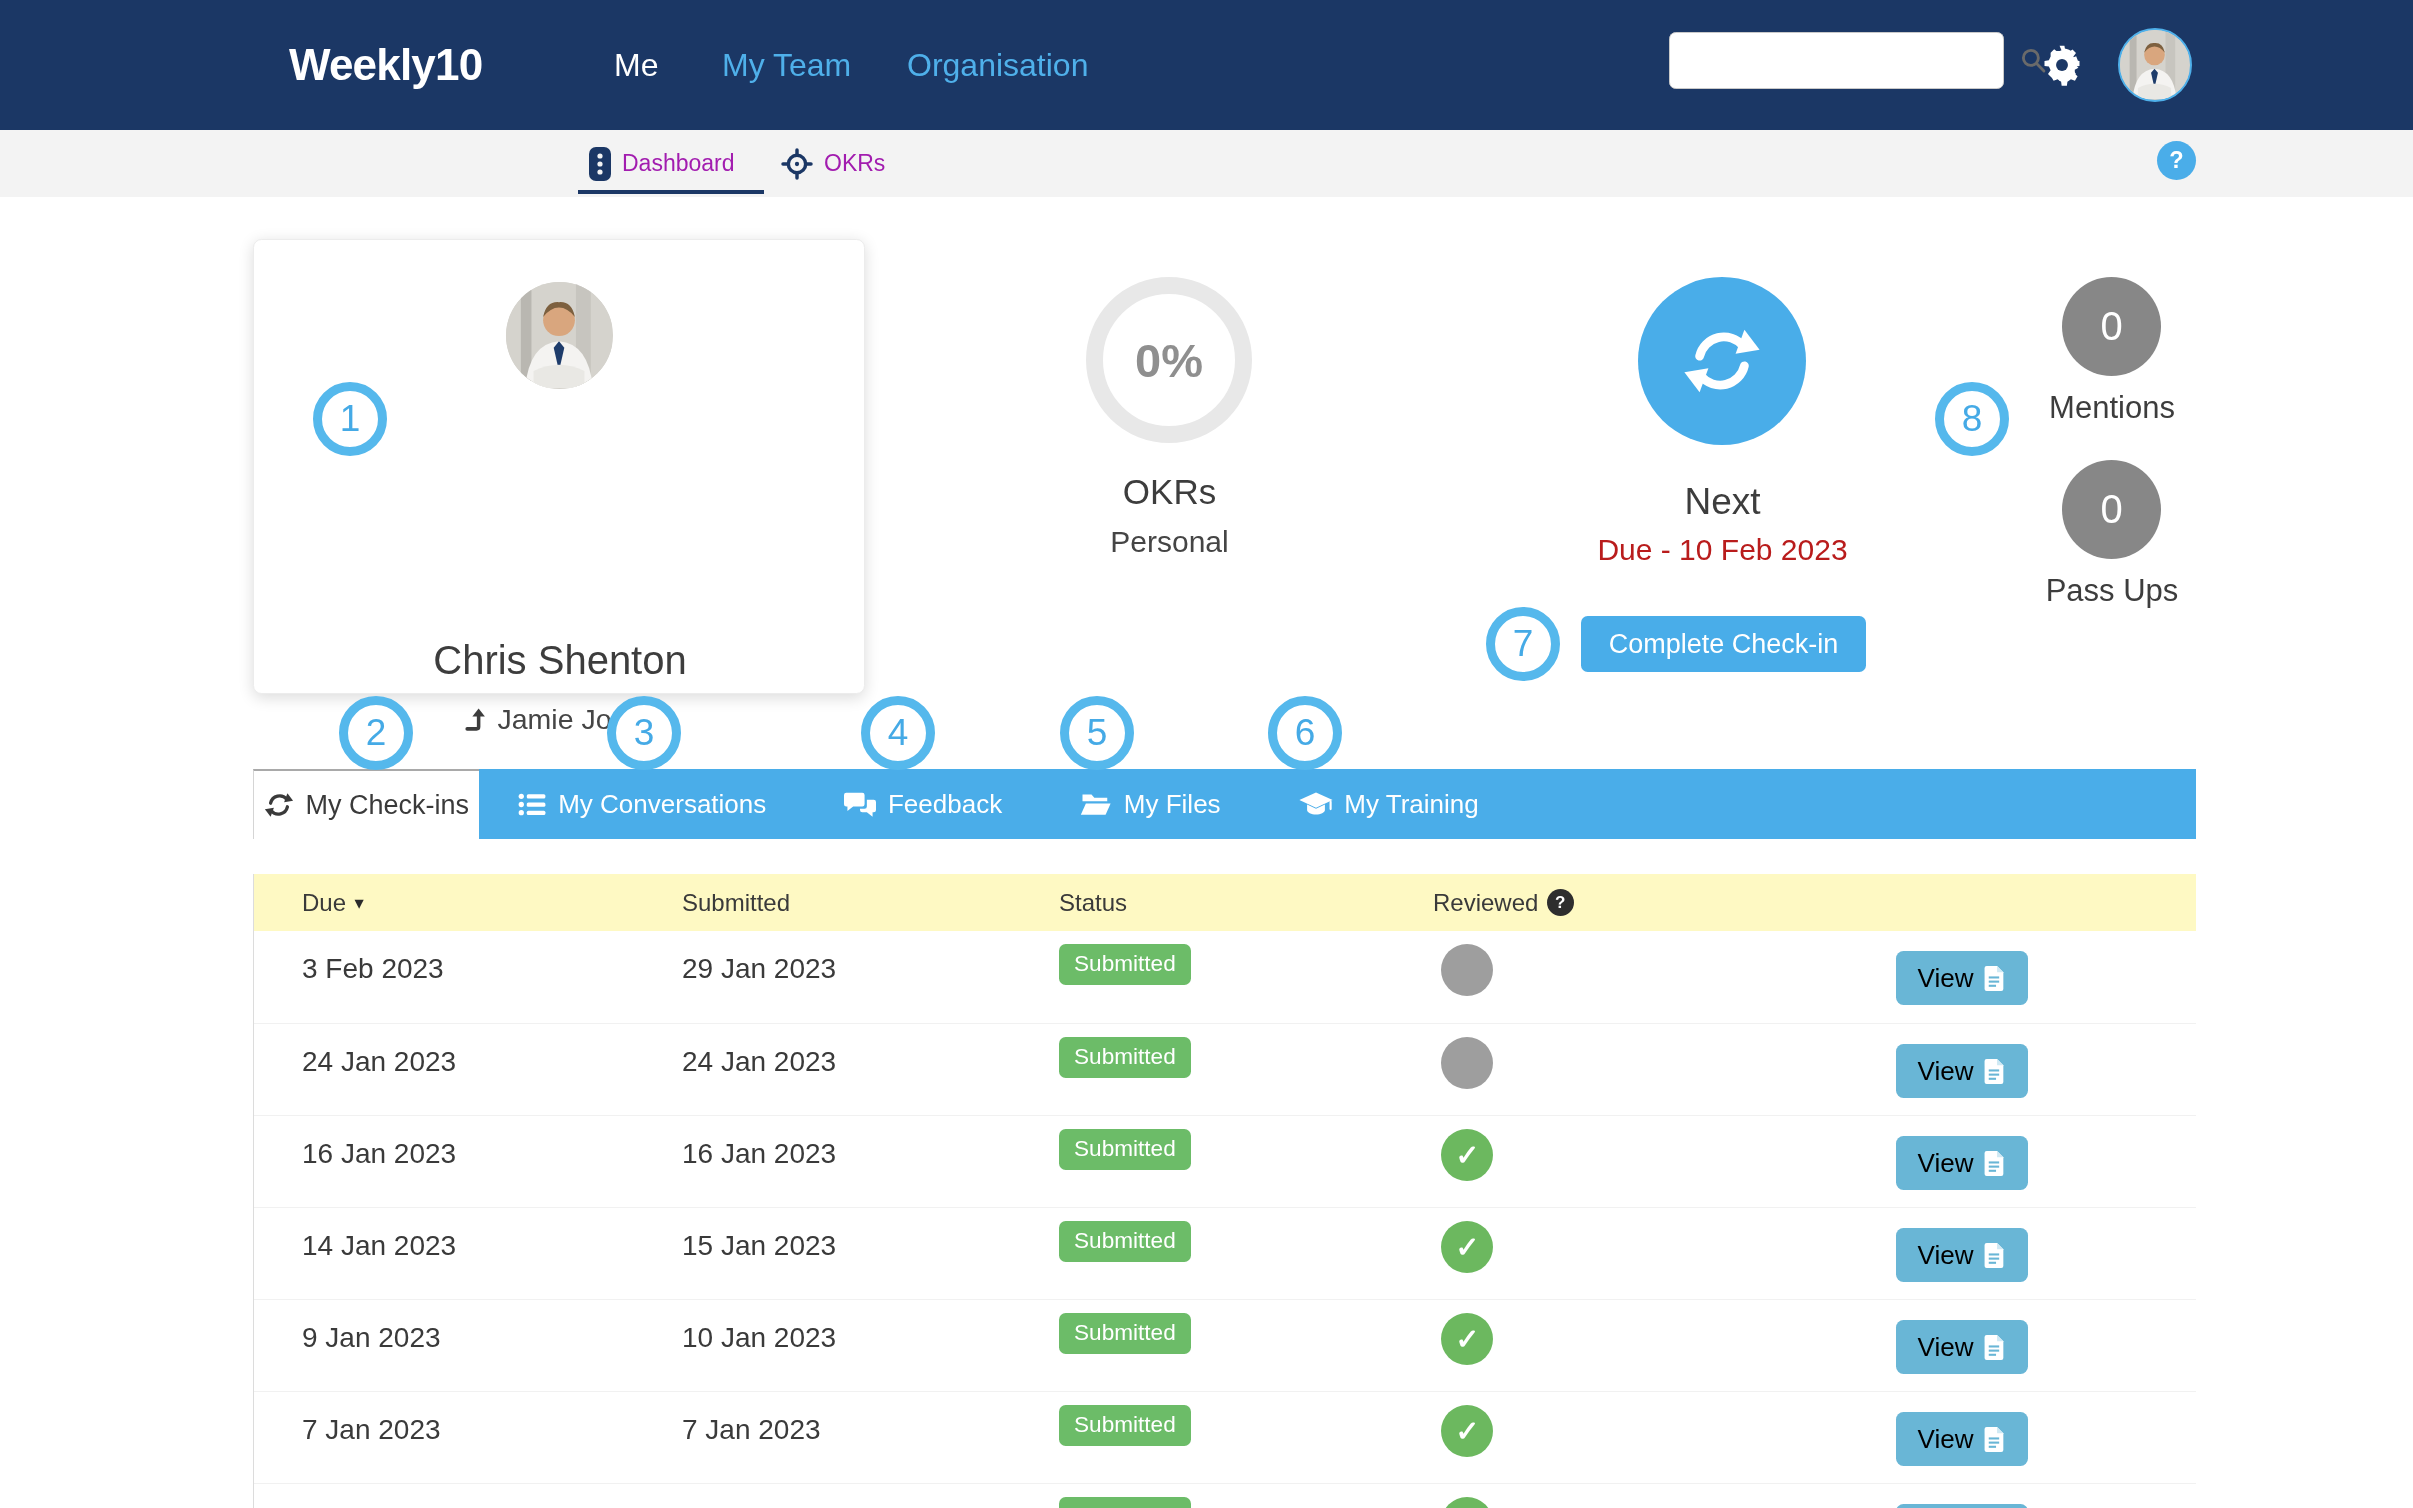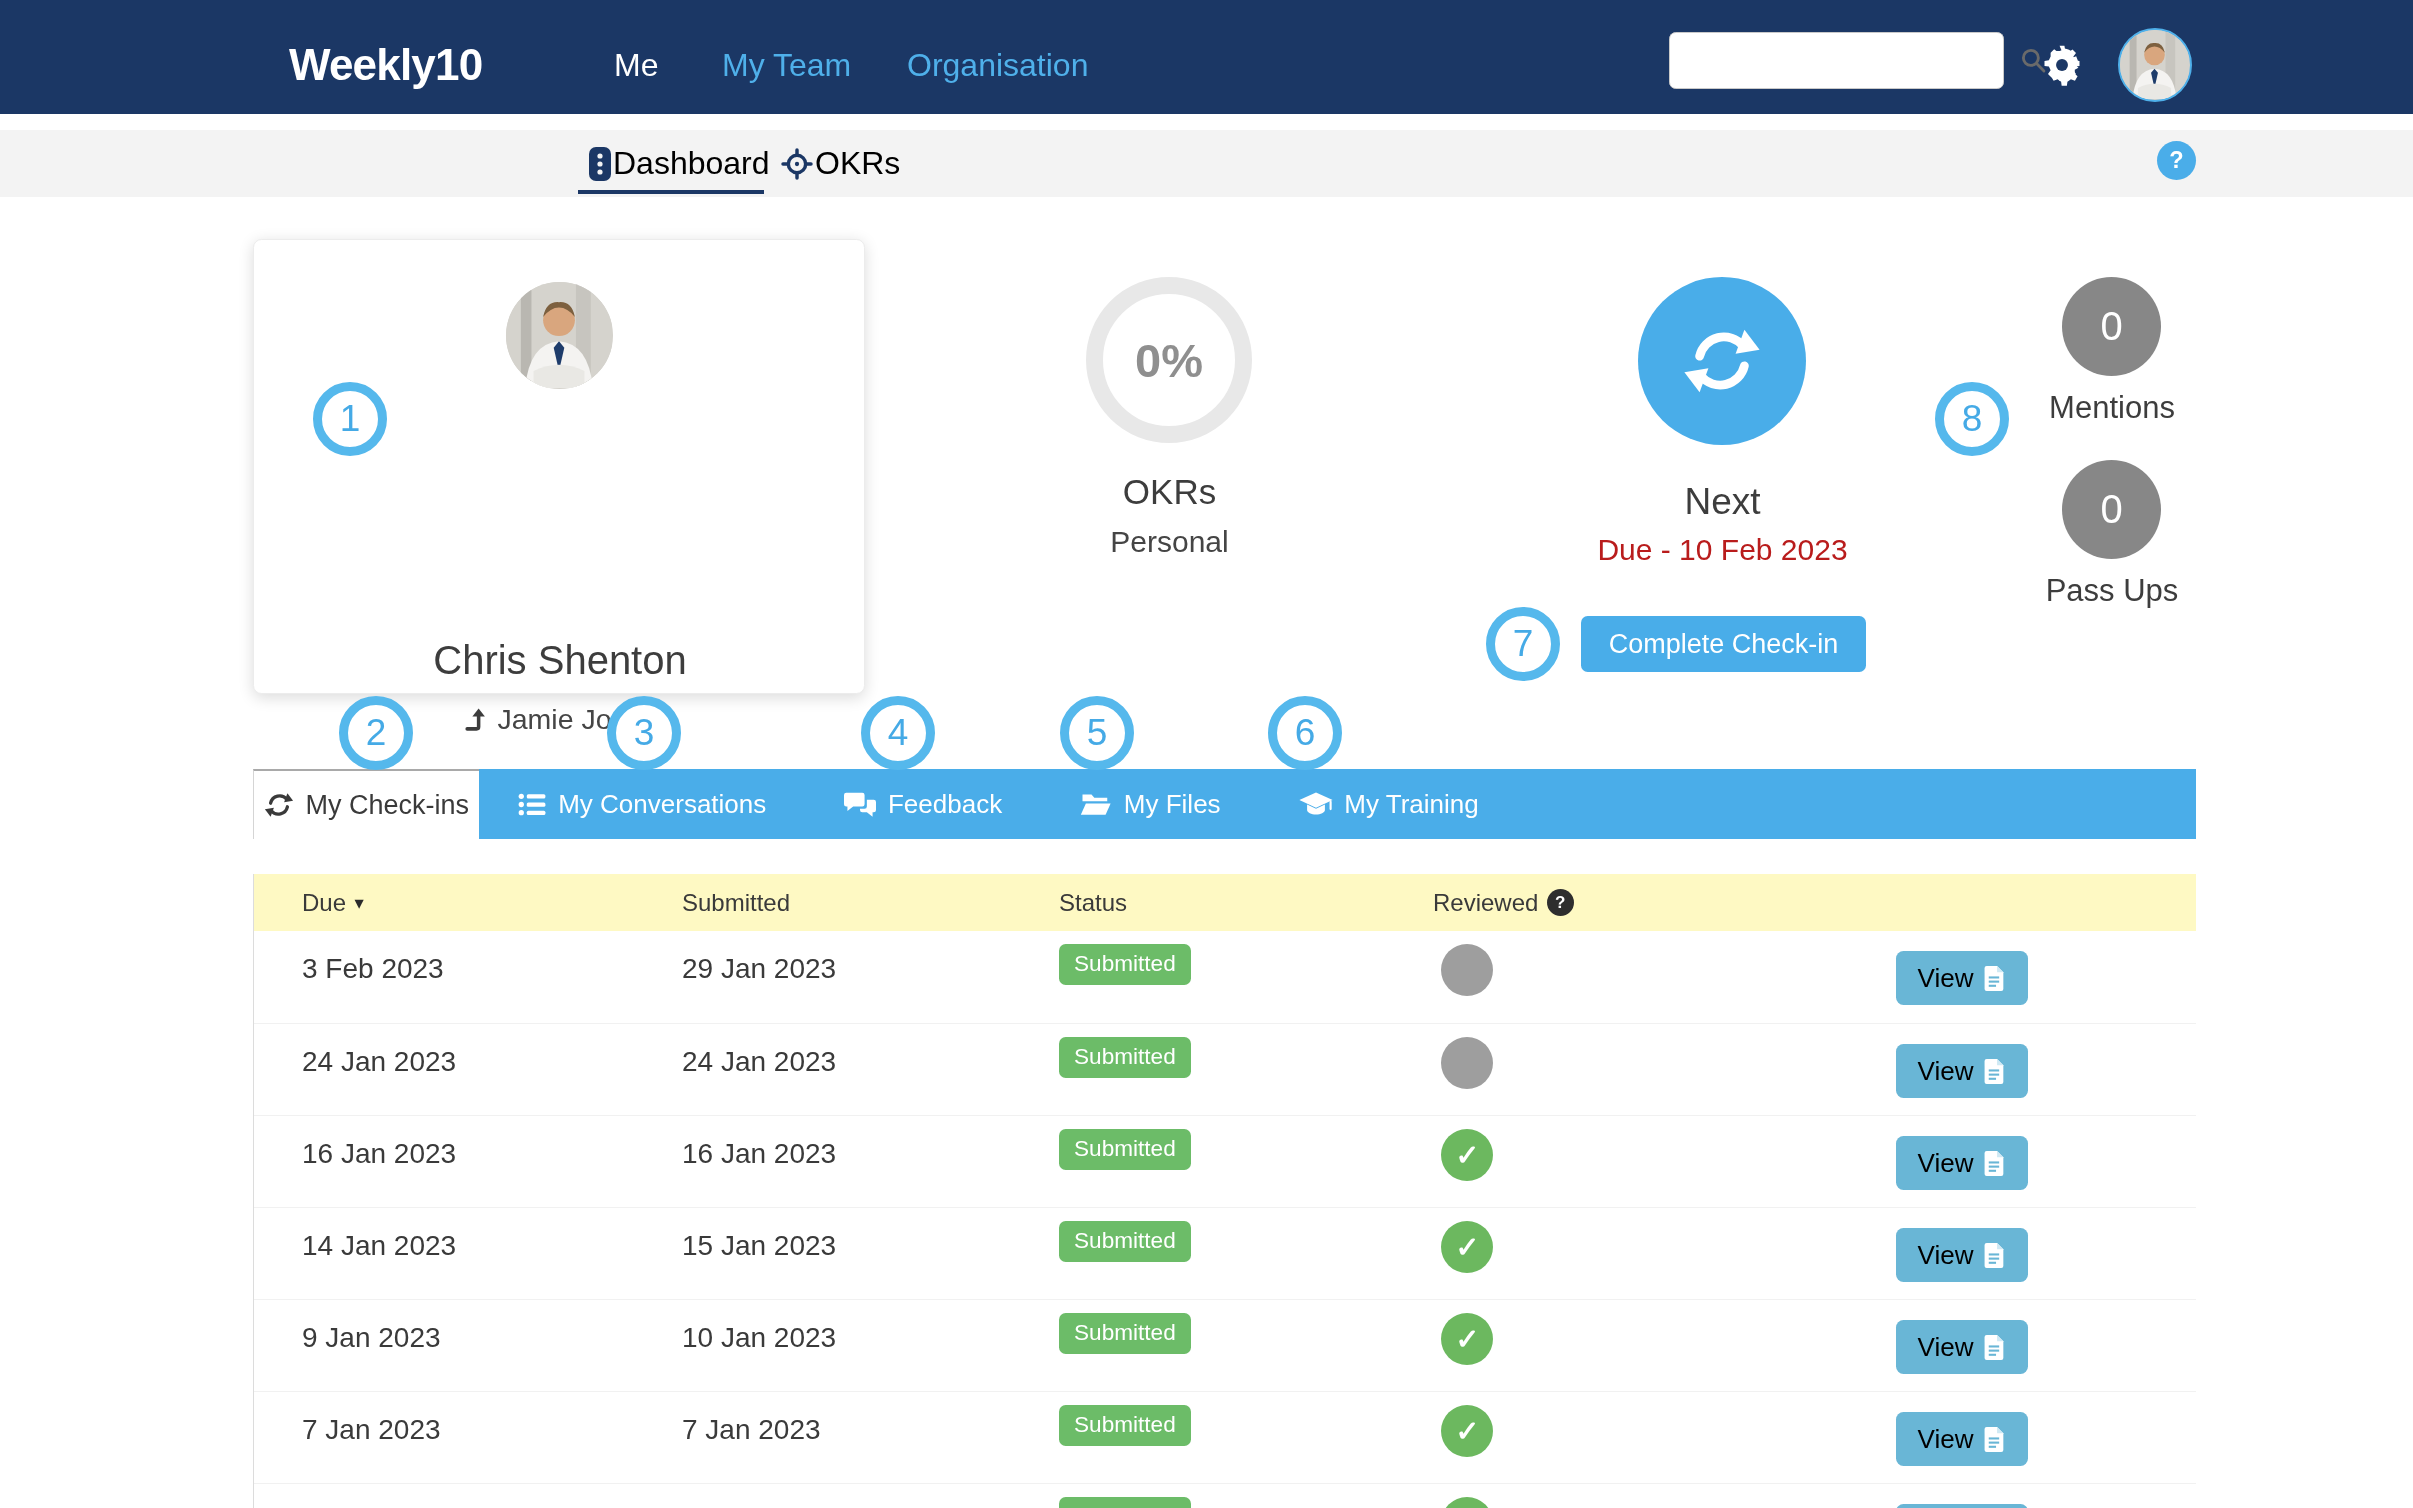--- a/index.html
+++ b/index.html
@@ -1,43 +1,43 @@
 <!DOCTYPE html>
 <html style="font-size:13.4px"><head>
 <meta charset="utf-8">
 <style>
   * { margin:0; padding:0; box-sizing:border-box; }
   html,body { width:2413px; height:1508px; overflow:hidden; background:#ffffff;
     font-family:"Liberation Sans", sans-serif; }
   body { position:relative; }
 
   
-  .topbar { position:absolute; left:0; top:0; width:2413px; height:114px; background:#1b3765;padding-left:40px; }
+  .topbar { position:absolute; left:0; top:0; width:2413px; height:130px; background:#1b3765;padding-left:40px; }
   .logo { position:absolute; left:289px; top:0; height:130px; display:flex; align-items:center;
     color:#ffffff; font-size:44px; font-weight:bold; letter-spacing:-0.8px; }
   .topnav-item { position:absolute; top:0; height:130px; display:flex; align-items:center;
     font-size:32px; color:#4fb0ea; cursor:pointer; }
   .topnav-item.active { color:#ffffff; }
   .nav-me { left:614px; } .nav-team { left:722px; } .nav-org { left:907px; }
 
   .searchbox { position:absolute; left:1669px; top:32px; width:335px; height:57px;
     background:#ffffff; border:1.7px solid #c9c9c9; border-radius:6.7px; display:flex; align-items:center; }
   .searchbox input { flex:1; border:none; outline:none; height:100%; font-size:25px;
     padding:0 13.4px; background:transparent; font-family:"Liberation Sans",sans-serif; }
   .search-ico { width:47px; display:flex; justify-content:center; }
 
   .gear { position:absolute; left:2041px; top:0; height:130px; display:flex; align-items:center;
     cursor:pointer; }
   .avatar-top { position:absolute; left:2118px; top:28px; width:74px; height:74px; border-radius:50%;
     border:2.5px solid #4fb0ea; overflow:hidden; cursor:pointer; background:#d5d3cd; }
 
   
   .subnav { position:absolute; left:0; top:130px; width:2413px; height:67px; background:#f3f3f3; }
-  .subtab { position:absolute; top:0; height:67px; display:flex; align-items:center; gap:2px;
-    color:#000000; font-size:32px; font-weight:500; cursor:pointer; }
+  .subtab { position:absolute; top:0; height:67px; display:flex; align-items:center; gap:11px;
+    color:#a21caf; font-size:23px; font-weight:500; cursor:pointer; }
   .subtab-dash { left:589px; } .subtab-okrs { left:781px; }
   .subtab-underline { position:absolute; left:578px; top:60px; width:186px; height:4.2px; background:#1b3765; }
   .help-circle { position:absolute; left:2157px; top:141px; width:39px; height:39px; border-radius:50%;
     background:#4aade9; color:#ffffff; font-size:23.5px; font-weight:bold;
     display:flex; align-items:center; justify-content:center; cursor:pointer; }
 
   
   .numbadge { position:absolute; width:74px; height:74px; border-radius:50%; background:#ffffff;
     border:9.2px solid #55b8ec; color:#45aae6; font-size:37px;
     display:flex; align-items:center; justify-content:center; z-index:30; }

